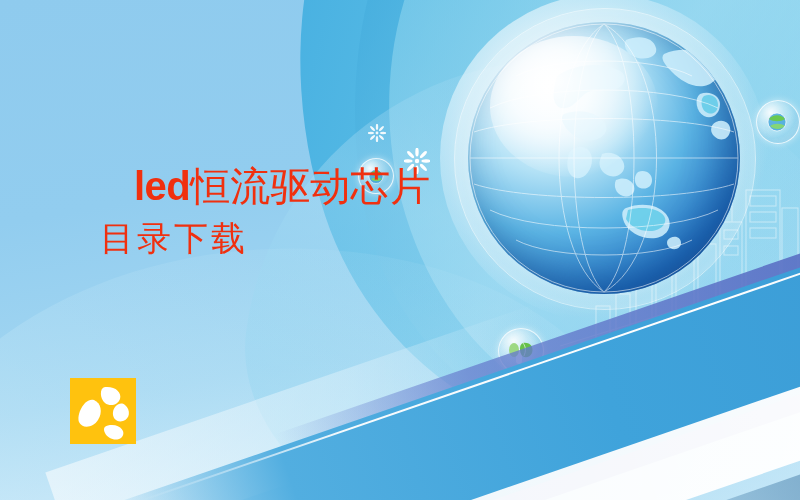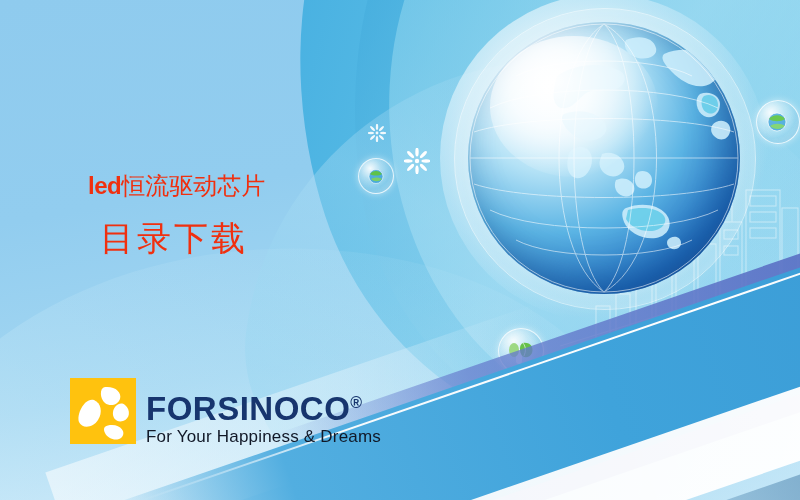--- a/index.html
+++ b/index.html
@@ -208,24 +208,25 @@
 
   
   .headline {
     position: absolute;
     left: 88px;
     top: 166px;
     z-index: 8;
     color: #f0300f;
   }
   .headline-line1 {
-    font-size: 24px;
+    font-size: 40px;
     line-height: 40px;
     white-space: nowrap;
     letter-spacing: 0px;
+    margin-left: 46px;
   }
   .headline-line1 .lead {
     font-weight: bold;
     letter-spacing: -0.5px;
   }
   .headline-line2 {
     font-size: 34px;
     line-height: 40px;
     white-space: nowrap;
     margin-top: 12px;
@@ -434,19 +435,15 @@
     <div class="logo-mark">
       <svg viewBox="0 0 66 66">
         <g fill="#ffffff">
           <path d="M35 9 C45 8 52 14 50 21 C48 27 40 29 35 25 C30 21 29 10 35 9 Z"></path>
           <path d="M55 27 C61 32 60 41 53 43 C47 45 42 40 43 34 C44 28 50 23 55 27 Z"></path>
           <path d="M42 47 C51 47 56 54 52 59 C47 64 38 61 35 55 C32 49 36 47 42 47 Z"></path>
           <path d="M24 22 C31 25 33 34 28 42 C23 50 12 51 9 44 C6 36 15 19 24 22 Z"></path>
         </g>
       </svg>
     </div>
-    <div class="logo-text">
-      <div class="logo-word"><span>FORSINOCO</span><span class="reg">®</span></div>
-      <div class="logo-tagline">For Your Happiness &amp; Dreams</div>
-    </div>
   </div>
 
 </div>
 
 </body></html>

